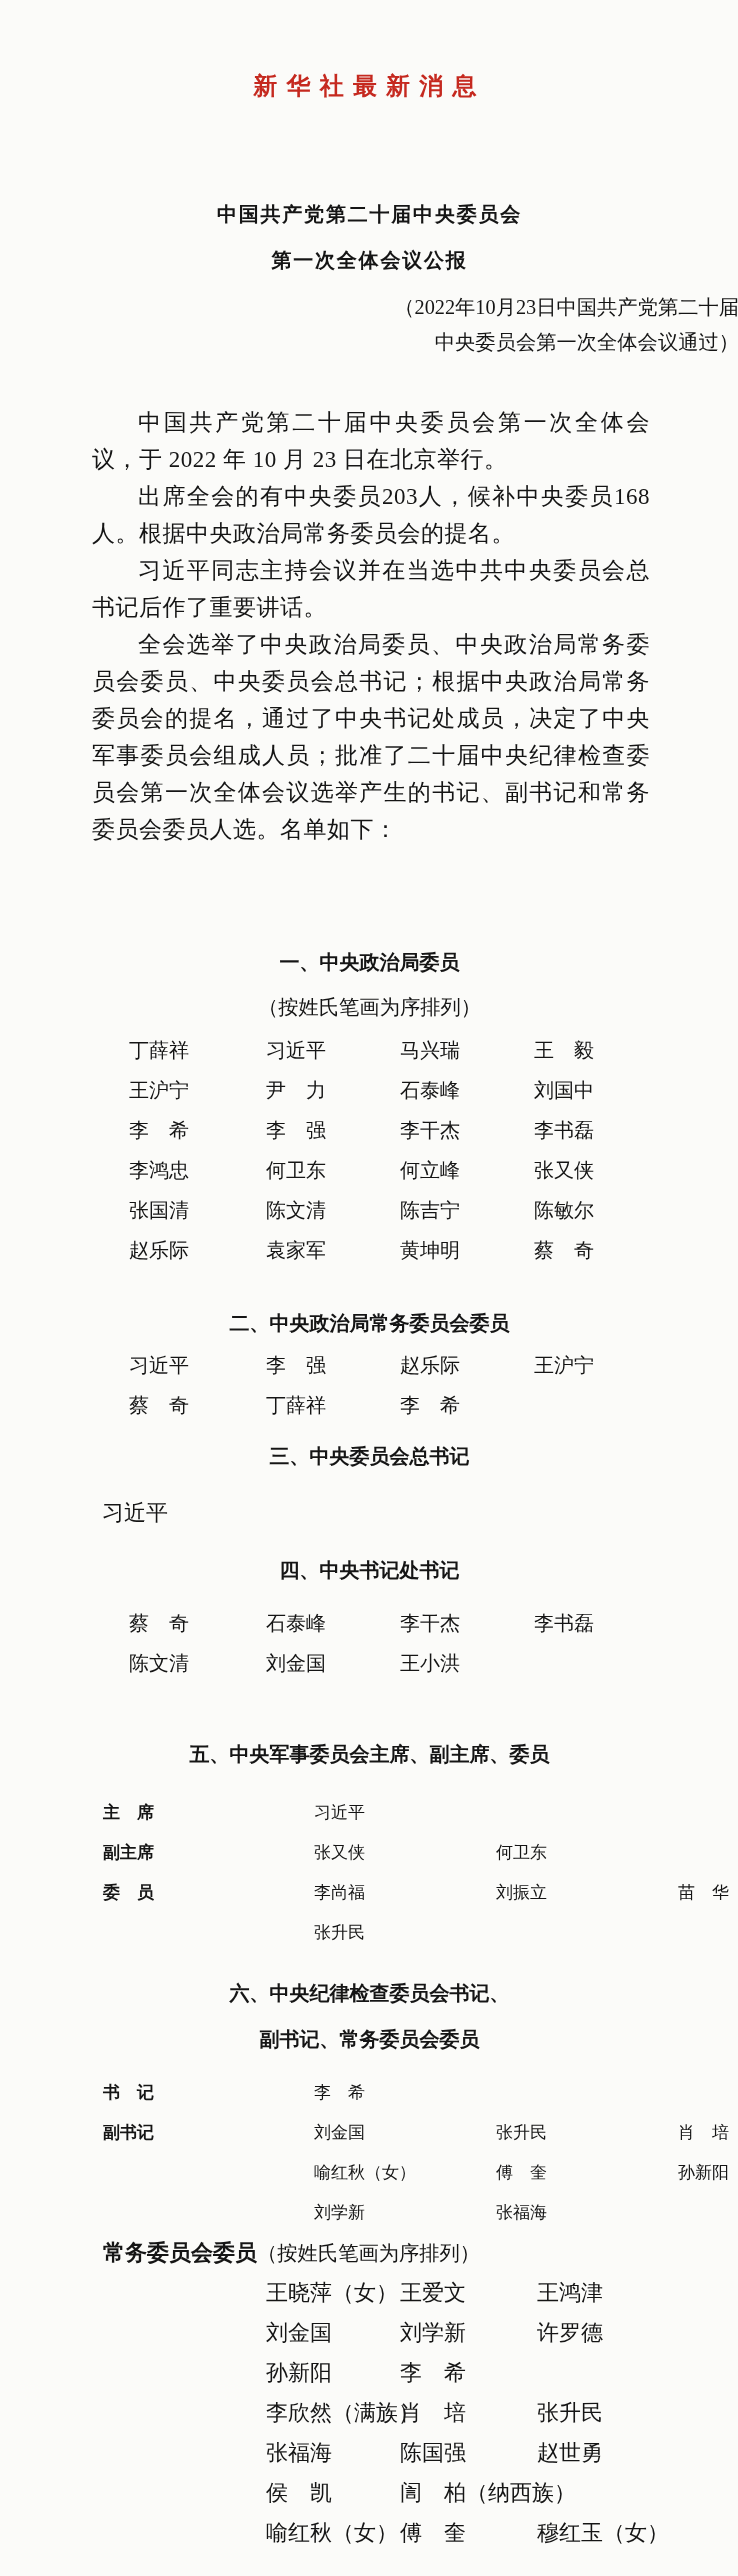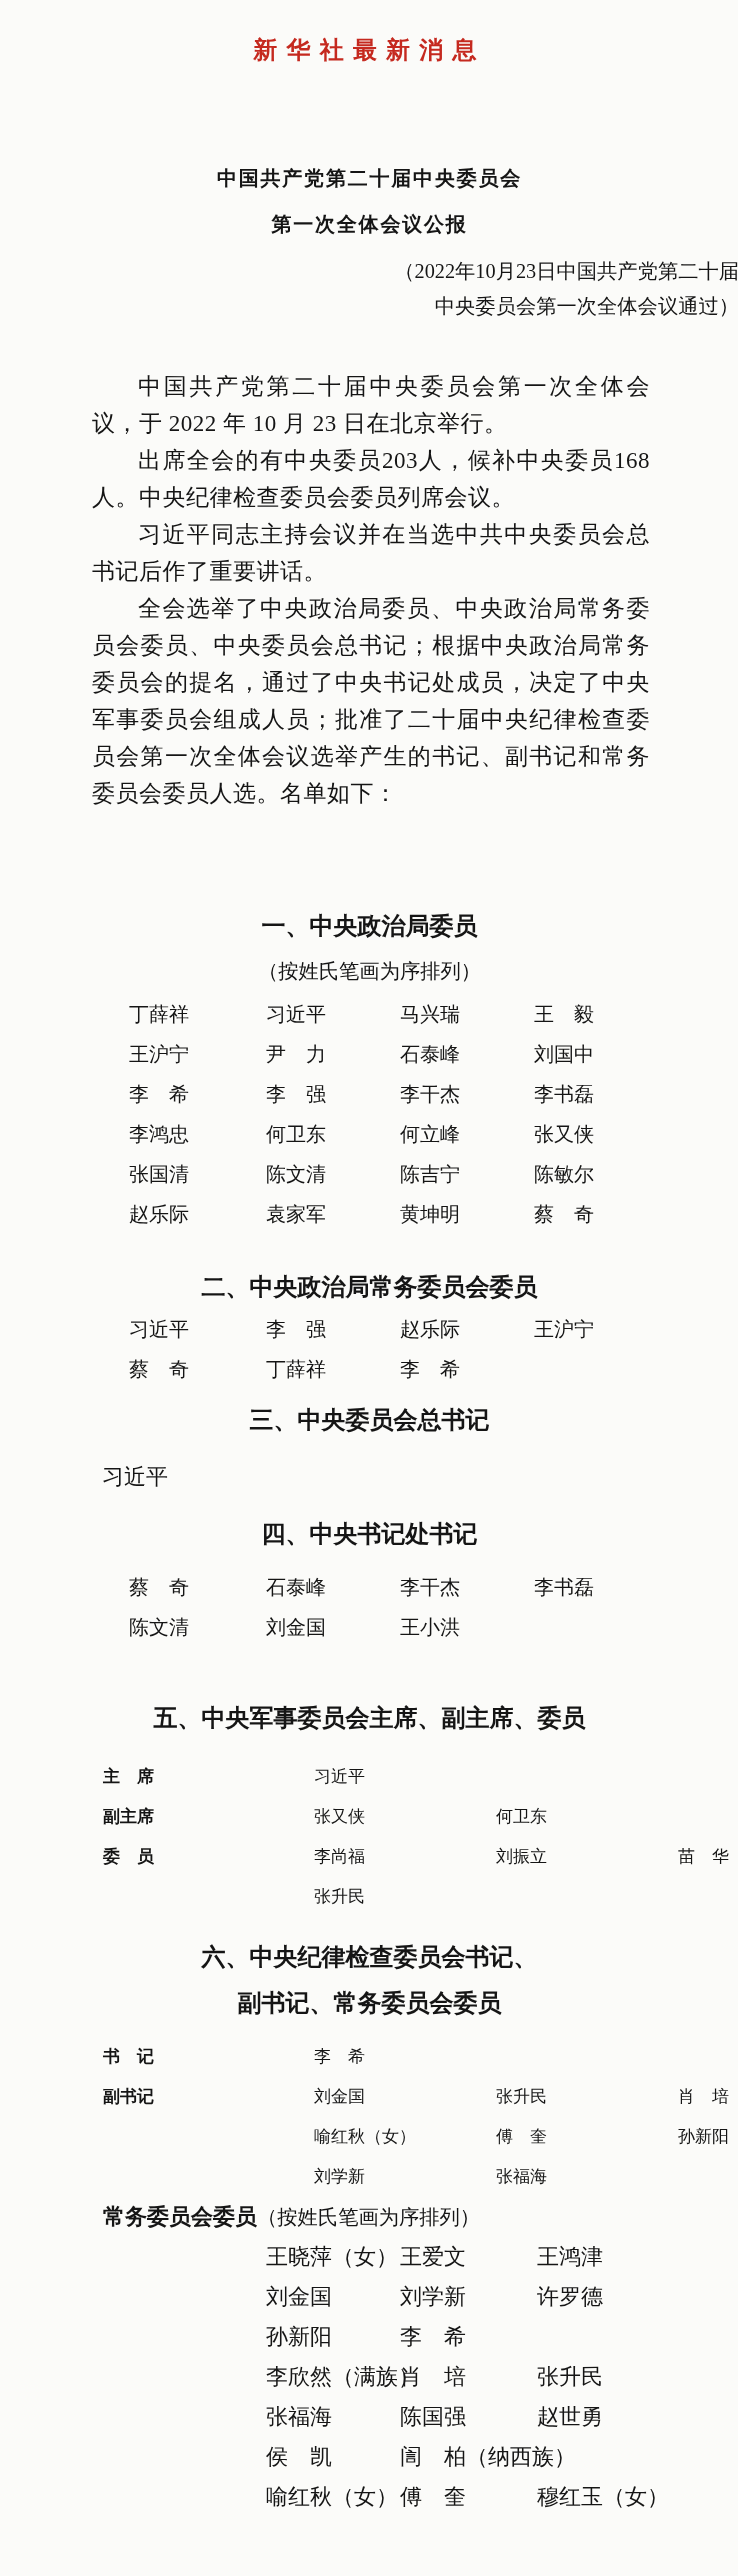--- a/index.html
+++ b/index.html
@@ -7,41 +7,41 @@
   html, body { margin: 0; padding: 0; }
   body {
     width: 739px; min-height: 2576px;
     background: #fbfbf9;
     color: var(--ink);
     font-family: "Liberation Serif", "DejaVu Serif", serif;
   }
   .page { width: 739px; min-height: 2576px; overflow: hidden; }
 
   .masthead {
-    padding-top: 36px; text-align: center;
+    padding-top: 72px; text-align: center;
     font-size: 24px; line-height: 29.6px; letter-spacing: 9.2px;
     color: var(--accent); font-weight: bold;
   }
   .title {
     margin-top: 89px; text-align: center;
     font-size: 20px; line-height: 46px; font-weight: bold; letter-spacing: 1.8px;
   }
   .subtitle {
     margin-top: 7.4px; text-align: right;
     font-size: 20.3px; line-height: 35px;
   }
   .body-text { margin: 44px 89px 0 92px; }
   .body-text p {
     margin: 0; font-size: 23px; line-height: 37px;
     text-align: justify; text-indent: 2em;
     letter-spacing: 0.5px;
   }
   .sec-heading {
     text-align: center; font-weight: bold;
-    font-size: 24px; line-height: 33px;
+    font-size: 20px; line-height: 33px;
   }
   .sec-heading.two-line { line-height: 46px; }
   .sec-note { text-align: center; font-size: 20.3px; line-height: 30.5px; margin-top: 13px; }
 
   .ngrid { margin-left: 129px; }
   .ngrid-row {
     display: grid; grid-template-columns: 137px 134px 134px 1fr;
     font-size: 20px; line-height: 40px; white-space: nowrap;
   }
   .lgrid { margin-left: 103px; }
@@ -87,21 +87,21 @@
     <div>第一次全体会议公报</div>
   </div>
 
   <div class="subtitle">
     <div>（2022年10月23日中国共产党第二十届</div>
     <div>中央委员会第一次全体会议通过）</div>
   </div>
 
   <div class="body-text">
     <p>中国共产党第二十届中央委员会第一次全体会议，于 2022 年 10 月 23 日在北京举行。</p>
-    <p>出席全会的有中央委员203人，候补中央委员168人。中央纪律检查委员会委员列席会议。</p>
+    <p>出席全会的有中央委员203人，候补中央委员168人。根据中央政治局常务委员会的提名。</p>
     <p>习近平同志主持会议并在当选中共中央委员会总书记后作了重要讲话。</p>
     <p>全会选举了中央政治局委员、中央政治局常务委员会委员、中央委员会总书记；根据中央政治局常务委员会的提名，通过了中央书记处成员，决定了中央军事委员会组成人员；批准了二十届中央纪律检查委员会第一次全体会议选举产生的书记、副书记和常务委员会委员人选。名单如下：</p>
   </div>
 
   <div class="sec-heading mt-s1h">一、中央政治局委员</div>
   <div class="sec-note">（按姓氏笔画为序排列）</div>
   <div class="ngrid mt-g1">
     <div class="ngrid-row">
       <span>丁薛祥</span>
       <span>习近平</span>

